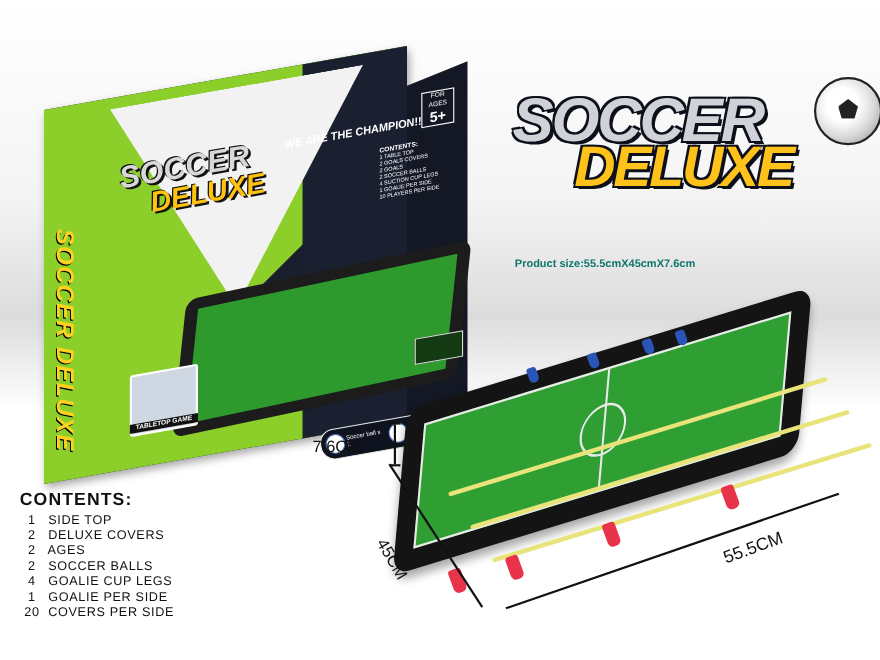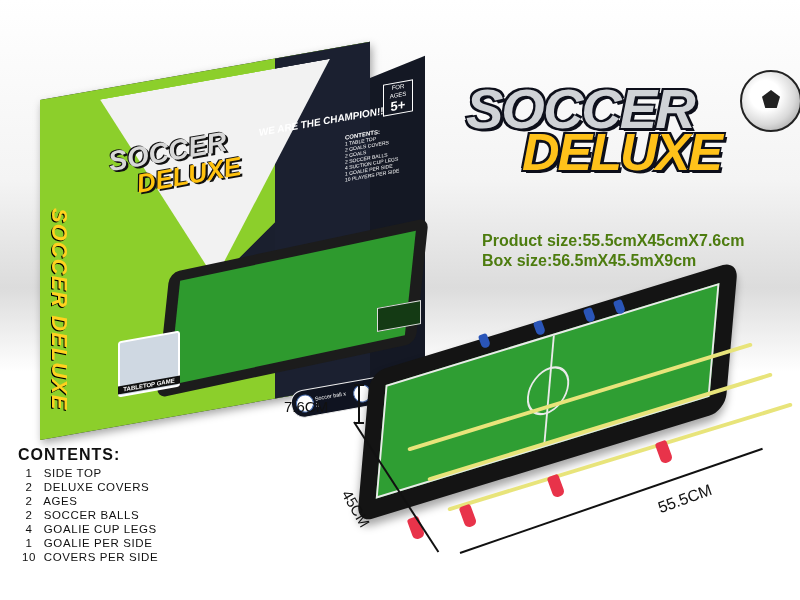--- a/index.html
+++ b/index.html
@@ -62,21 +62,21 @@
   .logo .w2{position:absolute;left:62px;top:52px;font-weight:900;font-style:italic;font-size:52px;
       letter-spacing:-2px;color:#ffc21a;
       text-shadow:3px 3px 0 #0d0f1a,-2px -2px 0 #0d0f1a,2px -2px 0 #0d0f1a,-2px 2px 0 #0d0f1a;}
   .logo .ball{position:absolute;left:280px;top:0;width:58px;height:58px;border-radius:50%;
       background:radial-gradient(circle at 40% 40%,#fff 0 30%,#d9d9d9 60%,#888 100%);
       border:2px solid #222;}
   .logo .ball::after{content:"";position:absolute;left:20px;top:18px;width:18px;height:18px;
       background:#222;clip-path:polygon(50% 0,100% 38%,82% 100%,18% 100%,0 38%);}
 
   
-  .sizes{left:482px;top:231px;font-weight:bold;font-size:16px;color:#4d7c0f;line-height:20px;}
+  .sizes{left:468px;top:231px;font-weight:bold;font-size:10px;color:#0f766e;line-height:20px;}
 
   
   .prod{left:370px;top:335px;width:380px;height:220px;}
   .prod-frame{position:absolute;left:0;top:38px;width:385px;height:140px;background:#141414;
       border-radius:16px;transform:rotate(-17deg) skewX(-22deg);transform-origin:left top;
       box-shadow:0 6px 8px rgba(0,0,0,.35);}
   .prod-field{position:absolute;left:18px;top:16px;right:18px;bottom:18px;background:#2f9e33;
       border:2px solid #eaeaea;}
   .prod-field .mid{position:absolute;left:50%;top:0;bottom:0;border-left:2px solid #eaeaea;}
   .prod-field .circ{position:absolute;left:calc(50% - 22px);top:calc(50% - 22px);width:40px;height:40px;
@@ -157,21 +157,20 @@
 </div>
 
 <div class="abs logo">
   <div class="ball"></div>
   <div class="w1">SOCCER</div>
   <div class="w2">DELUXE</div>
 </div>
 
 <div class="abs sizes">
   <div>Product size:55.5cmX45cmX7.6cm</div>
-  <div>Box size:56.5mX45.5mX9cm</div>
 </div>
 
 <div class="abs prod">
   <div class="prod-frame">
     <div class="prod-field">
       <div class="mid"></div>
       <div class="circ"></div>
     </div>
   </div>
   <div class="rod" style="left:30px;top:60px;transform:rotate(-17deg);"></div>
@@ -195,14 +194,14 @@
 <div class="abs dim dim-555">55.5CM</div>
 
 <div class="abs contents">
   <div class="title">CONTENTS:</div>
   <div class="item"><span class="qty">1</span> <span>SIDE TOP</span></div>
   <div class="item"><span class="qty">2</span> <span>DELUXE COVERS</span></div>
   <div class="item"><span class="qty">2</span> <span>AGES</span></div>
   <div class="item"><span class="qty">2</span> <span>SOCCER BALLS</span></div>
   <div class="item"><span class="qty">4</span> <span>GOALIE CUP LEGS</span></div>
   <div class="item"><span class="qty">1</span> <span>GOALIE PER SIDE</span></div>
-  <div class="item"><span class="qty">10</span> <span>COVERS PER SIDE</span></div>
+  <div class="item"><span class="qty">20</span> <span>COVERS PER SIDE</span></div>
 </div>
 
 </body></html>

